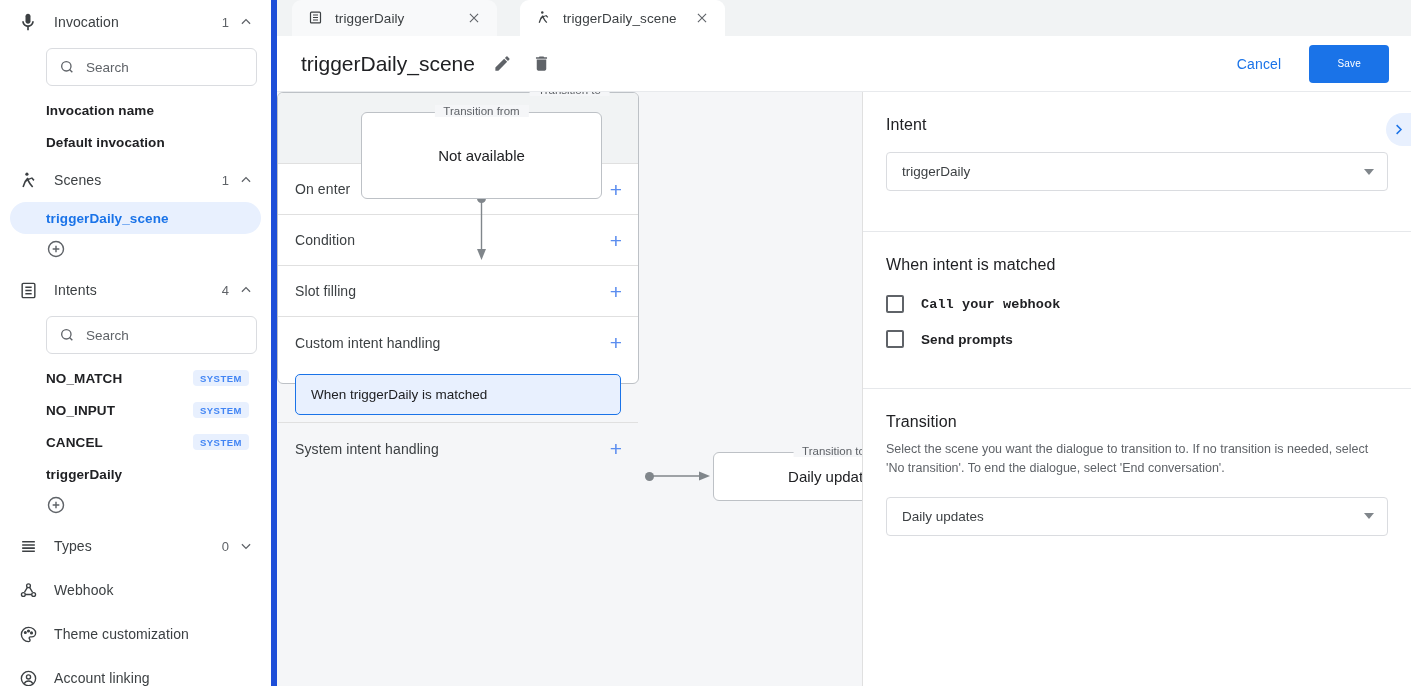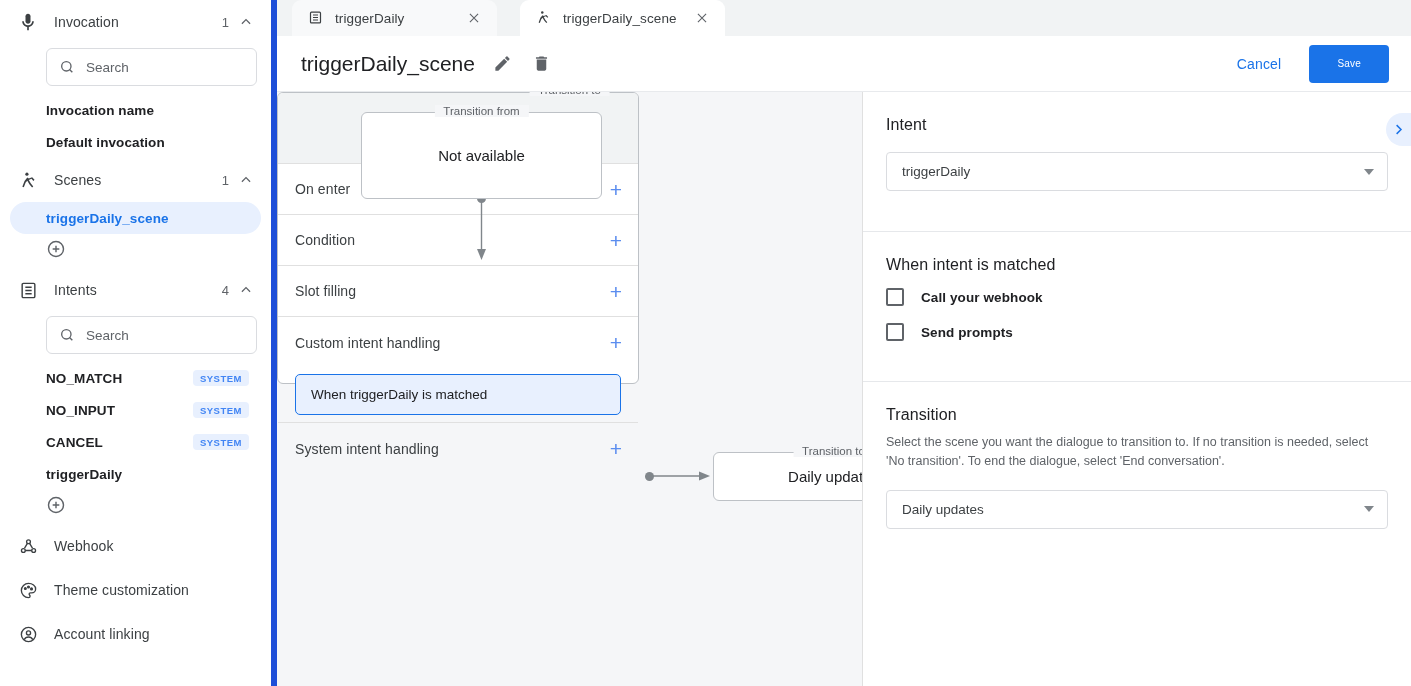--- a/index.html
+++ b/index.html
@@ -170,21 +170,21 @@
     margin-left: auto; width: 0; height: 0;
     border-left: 5px solid transparent; border-right: 5px solid transparent;
     border-top: 6px solid #80868b;
   }
   .cbrow { display: flex; align-items: center; margin-top: 17px; cursor: pointer; }
   .cbrow .cb {
     width: 18px; height: 18px; border: 2px solid #5f6368; border-radius: 2px;
     flex: 0 0 18px; background: #fff;
   }
   .cbrow .cblbl { font-size: 13.5px; font-weight: bold; color: #202124; margin-left: 17px; letter-spacing:.1px;}
-  .rsec .cbfirst { margin-top: 14px; }
+  .rsec .cbfirst { margin-top: 21px; font-family: Liberation Mono, monospace; }
 
   .collapse-btn {
     position: absolute; right: 0; top: 21px; width: 25px; height: 33px;
     background: #e8f0fe; border-radius: 17px 0 0 17px;
     display: flex; align-items: center; justify-content: center;
     color: #1a73e8; cursor: pointer; z-index: 6;
   }
 </style>
 </head>
 <body>
@@ -299,20 +299,34 @@
 
     <div class="sb-add">
       <span>
         <svg width="20" height="20" viewBox="0 0 24 24" fill="none" stroke="currentColor" stroke-width="1.7">
             <circle cx="12" cy="12" r="9"></circle>
             <path d="M12 8v8M8 12h8"></path>
           </svg>
       </span>
     </div>
 
+    <div class="sb-group">
+      <span class="ic">
+        <svg width="19" height="19" viewBox="0 0 24 24" fill="none" stroke="currentColor" stroke-width="2">
+            <path d="M4 6h16M4 10h16M4 14h16M4 18h16"></path>
+          </svg>
+      </span>
+      <span class="lbl">Types</span>
+      <span class="cnt">0</span>
+      <span class="chev">
+        <svg width="14" height="14" viewBox="0 0 24 24" fill="none" stroke="currentColor" stroke-width="2.2">
+            <path d="M5 9l7 7 7-7"></path>
+          </svg>
+      </span>
+    </div>
 
     <div class="sb-group">
       <span class="ic">
         <svg width="19" height="19" viewBox="0 0 24 24" fill="none" stroke="currentColor" stroke-width="1.7">
             <circle cx="12" cy="6" r="2.4"></circle>
             <circle cx="5.5" cy="17" r="2.4"></circle>
             <circle cx="18.5" cy="17" r="2.4"></circle>
             <path d="M10.6 8.1 7 14M13.4 8.1 17 14M8 17h8"></path>
           </svg>
       </span>

